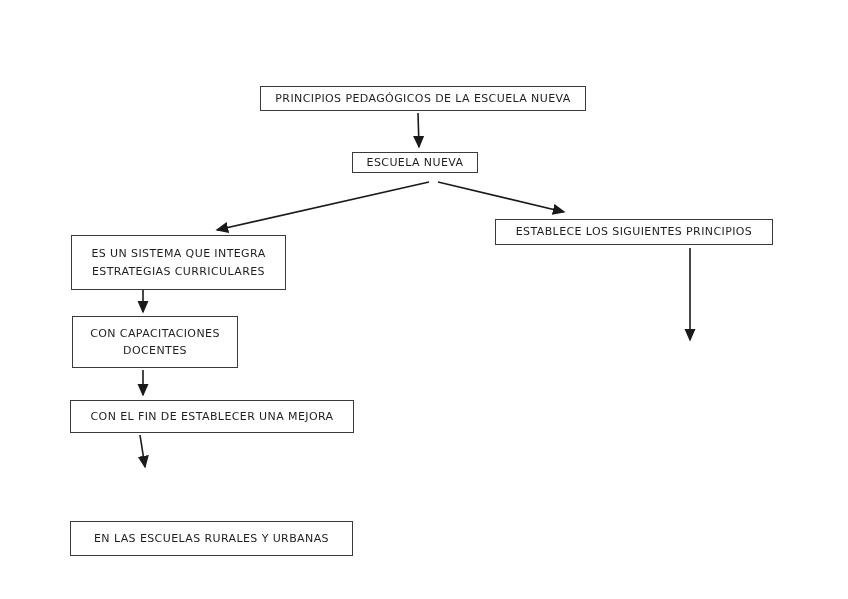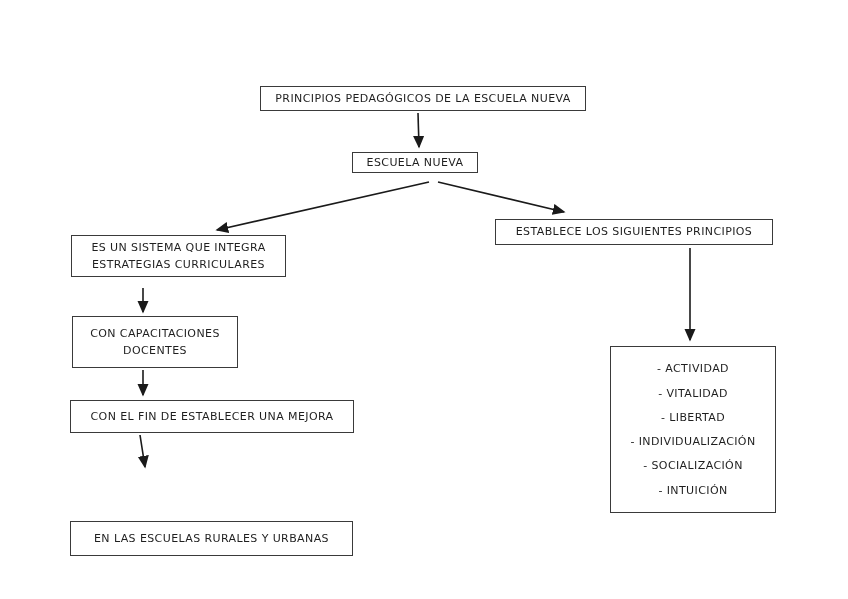--- a/index.html
+++ b/index.html
@@ -25,21 +25,21 @@
     background:var(--background);
     color:var(--text);
     display:flex;flex-direction:column;
     align-items:center;justify-content:center;
     font-size:11px;letter-spacing:0.4px;
     text-align:center;line-height:1.55;
     white-space:nowrap;
   }
   .node-root{left:260px;top:86px;width:326px;height:25px;}
   .node-escuela-nueva{left:352px;top:152px;width:126px;height:21px;}
-  .node-sistema{left:71px;top:235px;width:215px;height:42px;}
+  .node-sistema{left:71px;top:235px;width:215px;height:55px;}
   .node-capacitaciones{left:72px;top:316px;width:166px;height:52px;text-align:right;}
   .node-mejora{left:70px;top:400px;width:284px;height:33px;}
   .node-escuelas{left:70px;top:473px;width:283px;height:35px;margin-top:48px;}
   .node-principios-header{left:495px;top:219px;width:278px;height:26px;}
   .node-principios-list{
     left:610px;top:346px;width:166px;height:167px;
     justify-content:space-evenly;padding:6px 0;
   }
   .list-item{display:block;}
 </style>
@@ -86,22 +86,14 @@
   </div>
 
   <div class="node node-escuelas">
     <span>EN LAS ESCUELAS RURALES Y URBANAS</span>
   </div>
 
   <div class="node node-principios-header">
     <span>ESTABLECE LOS SIGUIENTES PRINCIPIOS</span>
   </div>
 
-  <div class="node node-principios-list">
-    <span class="list-item">- ACTIVIDAD</span>
-    <span class="list-item">- VITALIDAD</span>
-    <span class="list-item">- LIBERTAD</span>
-    <span class="list-item">- INDIVIDUALIZACIÓN</span>
-    <span class="list-item">- SOCIALIZACIÓN</span>
-    <span class="list-item">- INTUICIÓN</span>
-  </div>
 
 </div>
 
 </body></html>

